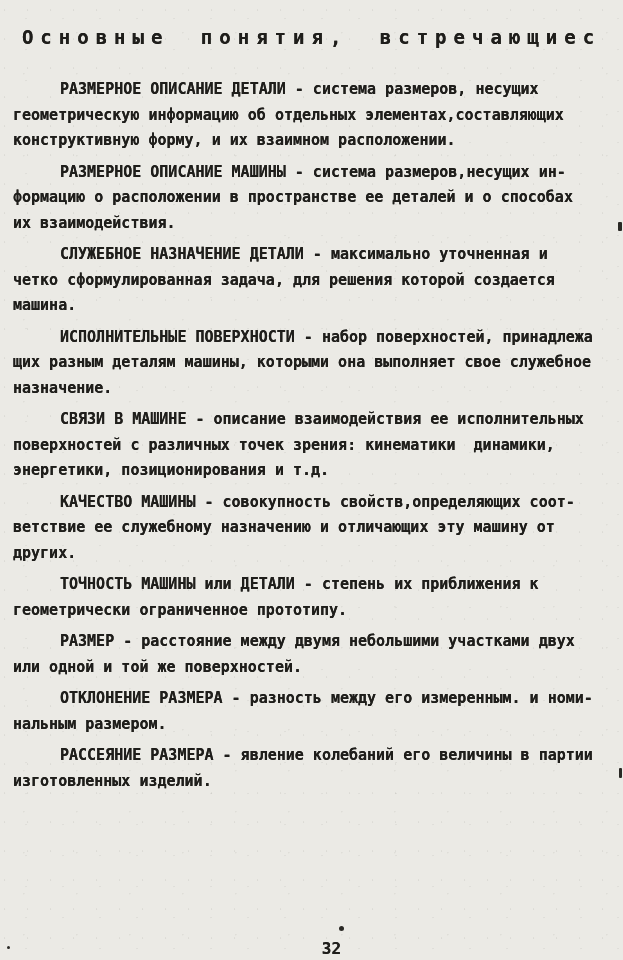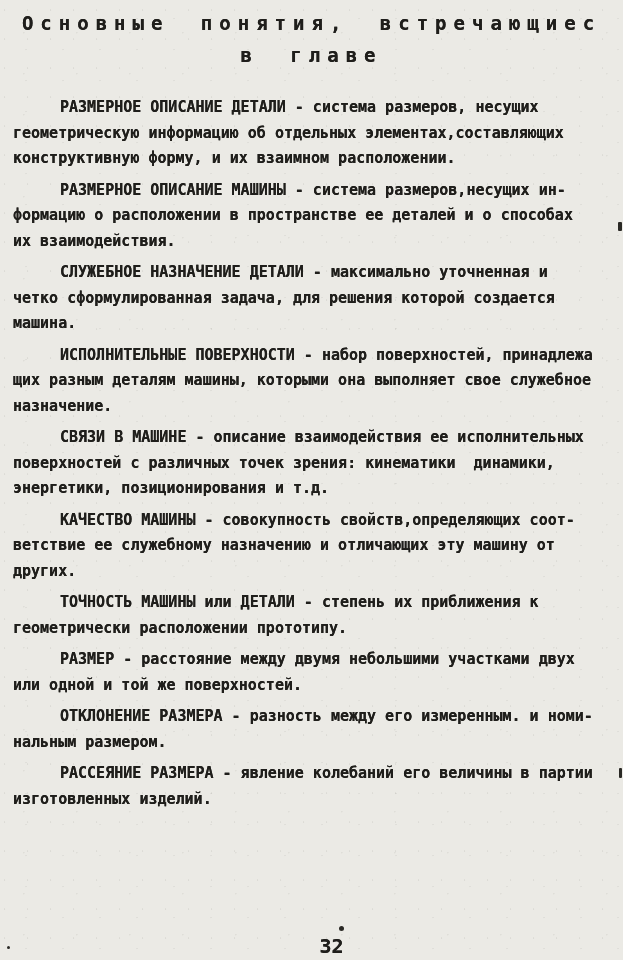--- a/index.html
+++ b/index.html
@@ -18,21 +18,21 @@
       radial-gradient(circle at 20% 35%, rgba(90,90,85,0.10) 0.6px, transparent 1px),
       radial-gradient(circle at 70% 60%, rgba(90,90,85,0.08) 0.6px, transparent 1px),
       radial-gradient(circle at 45% 80%, rgba(90,90,85,0.09) 0.5px, transparent 1px);
     background-size: 23px 29px, 37px 31px, 53px 41px;
     color: #1f1e1b;
     font-weight: 700;
     overflow: hidden;
   }
   .title {
     margin: 0;
-    padding-top: 7px;
+    padding-top: 21px;
     text-align: center;
     font-size: 19px;
     font-weight: 700;
     line-height: 32px;
   }
   .title .t-line {
     display: block;
     letter-spacing: 7px;
     word-spacing: 13px;
     white-space: nowrap;
@@ -52,41 +52,40 @@
   }
   .line.first {
     padding-left: 47px;
   }
   .page-number {
     position: absolute;
     left: 0; right: 0;
     bottom: 2px;
     text-align: center;
     padding-left: 40px;
-    font-size: 20px;
+    font-size: 16px;
     text-shadow: 0 0 0.6px #2a2925;
   }
   .artifact {
     position: absolute;
     background: #2a2925;
     border-radius: 1px;
   }
   .artifact.a1 { right: 1px; top: 222px; width: 4px; height: 9px; }
   .artifact.a2 { right: 1px; top: 768px; width: 3px; height: 10px; }
   .artifact.a3 { left: 339px; top: 926px; width: 5px; height: 5px; border-radius: 50%; }
   .artifact.a4 { left: 7px;  top: 946px; width: 3px; height: 3px; border-radius: 50%; }
 </style>
 </head>
 <body>
 
 <div class="page">
 
   <h1 class="title">
     <span class="t-line">Основные понятия, встречающиес</span>
-    <span class="t-line">в главе</span>
   </h1>
 
   <div class="body-text">
 
     <p class="para">
       <span class="line first">РАЗМЕРНОЕ ОПИСАНИЕ ДЕТАЛИ - система размеров, несущих</span>
       <span class="line">геометрическую информацию об отдельных элементах,составляющих</span>
       <span class="line">конструктивную форму, и их взаимном расположении.</span>
     </p>
 
@@ -115,21 +114,21 @@
     </p>
 
     <p class="para">
       <span class="line first">КАЧЕСТВО МАШИНЫ - совокупность свойств,определяющих соот-</span>
       <span class="line">ветствие ее служебному назначению и отличающих эту машину от</span>
       <span class="line">других.</span>
     </p>
 
     <p class="para">
       <span class="line first">ТОЧНОСТЬ МАШИНЫ или ДЕТАЛИ - степень их приближения к</span>
-      <span class="line">геометрически расположении прототипу.</span>
+      <span class="line">геометрически ограниченное прототипу.</span>
     </p>
 
     <p class="para">
       <span class="line first">РАЗМЕР - расстояние между двумя небольшими участками двух</span>
       <span class="line">или одной и той же поверхностей.</span>
     </p>
 
 
     <p class="para">
       <span class="line first">ОТКЛОНЕНИЕ РАЗМЕРА - разность между его измеренным. и номи-</span>

